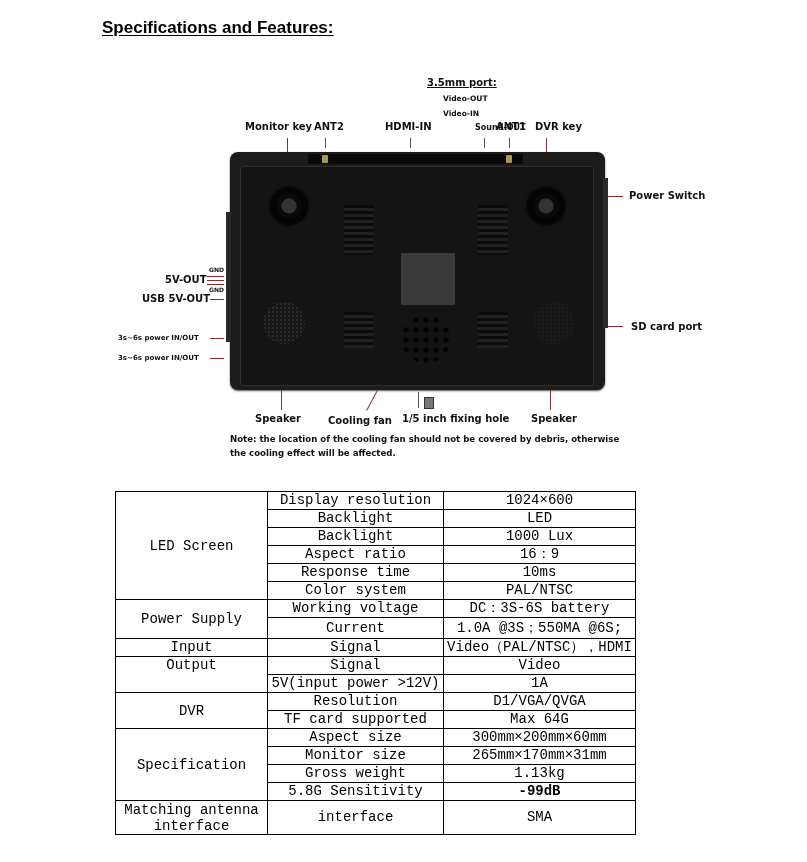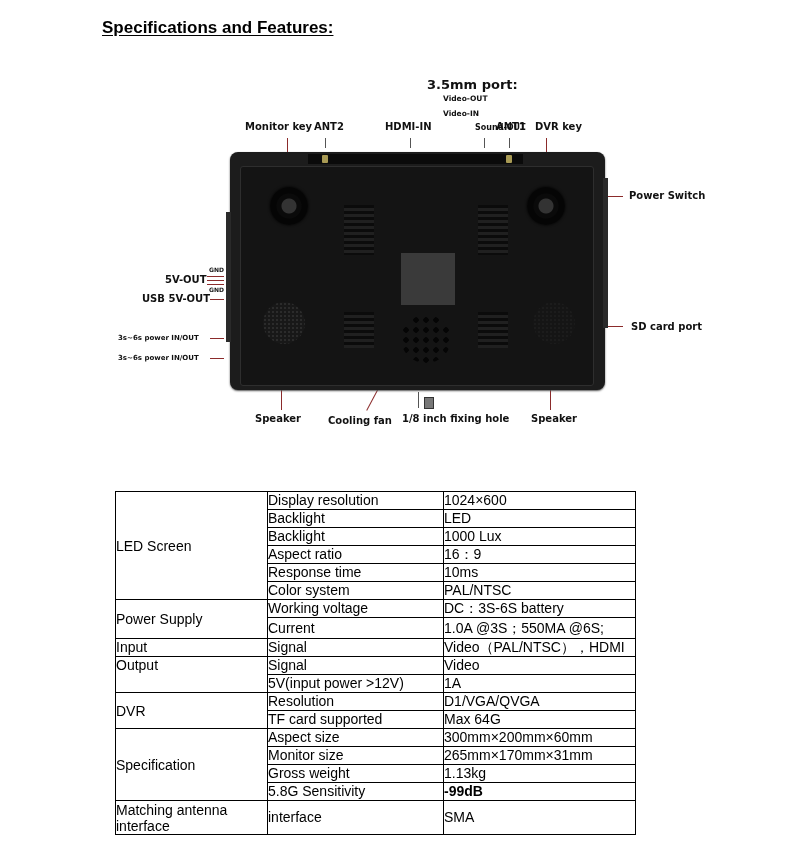--- a/index.html
+++ b/index.html
@@ -24,36 +24,36 @@
   .fan { position: absolute; left: 160px; top: 148px; width: 50px; height: 48px; border-radius: 50%; background: radial-gradient(circle, #050505 2.5px, transparent 3px) 0 0/10px 10px; }
   .fixhole { position: absolute; left: 183px; top: 230px; width: 8px; height: 10px; background: #777; border: 1px solid #333; }
   .sidebar { position: absolute; left: -4px; top: 60px; width: 5px; height: 130px; background: #2a2a2a; }
   .rightbar { position: absolute; right: -3px; top: 26px; width: 5px; height: 150px; background: #2a2a2a; }
   .lead { position: absolute; background: #8b2b2b; }
   .lead.v { width: 1px; }
   .lead.h { height: 1px; }
   .lead.grey { background: #555; }
 
   table.spec { position: absolute; left: 115px; top: 491px; width: 520px; border-collapse: collapse; font-size: 14px; table-layout: fixed; }
-  table.spec td { border: 1px solid #000; text-align: left; padding: 0; height: 17px; line-height: 17px; vertical-align: middle; }
+  table.spec td { border: 1px solid #000; text-align: center; padding: 0; height: 17px; line-height: 17px; vertical-align: middle; font-family: Liberation Mono, monospace; }
   table.spec td.c1 { width: 151px; }
   table.spec td.c2 { width: 175px; }
   table.spec td.c3 { width: 191px; margin-left: 37px; }
   table.spec td.grp { line-height: 16px; }
   table.spec td.bold { font-weight: bold; }
   table.spec tr.tall td { height: 33px; }
 </style>
 </head>
 <body>
 
 <div class="title">Specifications and Features:</div>
 
 <div class="diagram">
 
-  <div class="lbl sm" style="left:427px;top:77px;font-size:13px;">3.5mm port:</div>
+  <div class="lbl sm" style="left:427px;top:77px;font-size:10px;text-decoration:underline;">3.5mm port:</div>
   <div class="lbl xs" style="left:443px;top:94px;font-size:7.5px;">Video-OUT</div>
   <div class="lbl xs" style="left:443px;top:109px;font-size:7.5px;">Video-IN</div>
   <div class="lbl" style="left:245px;top:121px;">Monitor key</div>
   <div class="lbl" style="left:314px;top:121px;">ANT2</div>
   <div class="lbl" style="left:385px;top:121px;">HDMI-IN</div>
   <div class="lbl" style="left:443px;top:123px;font-size:8px;padding-left:32px;">Sound-OUT</div>
   <div class="lbl" style="left:496px;top:121px;">ANT1</div>
   <div class="lbl" style="left:535px;top:121px;text-align:right;">DVR key</div>
 
   <div class="lbl xs" style="left:209px;top:266px;">GND</div>
@@ -61,23 +61,24 @@
   <div class="lbl xs" style="left:209px;top:286px;">GND</div>
   <div class="lbl" style="left:142px;top:293px;">USB 5V-OUT</div>
   <div class="lbl xs" style="left:118px;top:334px;font-size:7px;">3s~6s power IN/OUT</div>
   <div class="lbl xs" style="left:118px;top:354px;font-size:7px;">3s~6s power IN/OUT</div>
 
   <div class="lbl" style="left:629px;top:190px;text-align:center;">Power Switch</div>
   <div class="lbl" style="left:631px;top:321px;">SD card port</div>
 
   <div class="lbl" style="left:255px;top:413px;">Speaker</div>
   <div class="lbl" style="left:328px;top:415px;">Cooling fan</div>
-  <div class="lbl" style="left:402px;top:413px;">1/8 inch fixing hole</div>
+  <div class="lbl" style="left:402px;top:413px;">1/5 inch fixing hole</div>
   <div class="lbl" style="left:531px;top:413px;">Speaker</div>
 
+  <div class="note">Note: the location of the cooling fan should not be covered by debris, otherwise the cooling effect will be affected.</div>
 
   <div class="lead v" style="left:287px;top:138px;height:52px;"></div>
   <div class="lead v grey" style="left:325px;top:138px;height:10px;"></div>
   <div class="lead v grey" style="left:410px;top:138px;height:10px;"></div>
   <div class="lead v grey" style="left:484px;top:138px;height:10px;"></div>
   <div class="lead v grey" style="left:509px;top:138px;height:10px;"></div>
   <div class="lead v" style="left:546px;top:138px;height:52px;"></div>
   <div class="lead h" style="left:607px;top:196px;width:16px;"></div>
   <div class="lead h" style="left:607px;top:326px;width:16px;"></div>
   <div class="lead h" style="left:207px;top:276px;width:17px;"></div>

